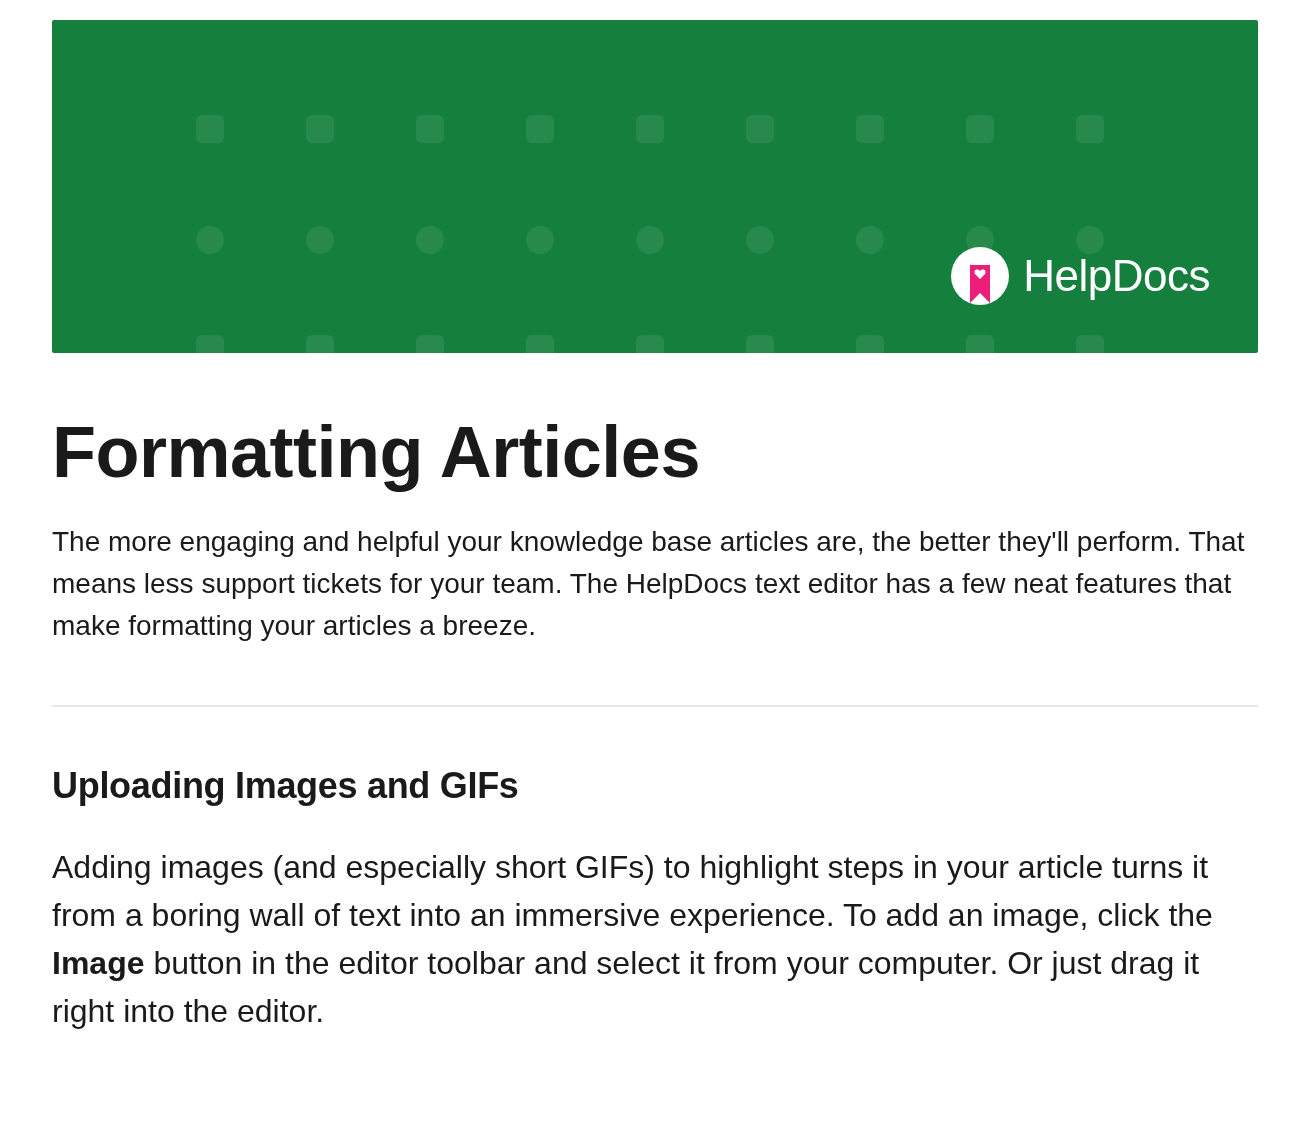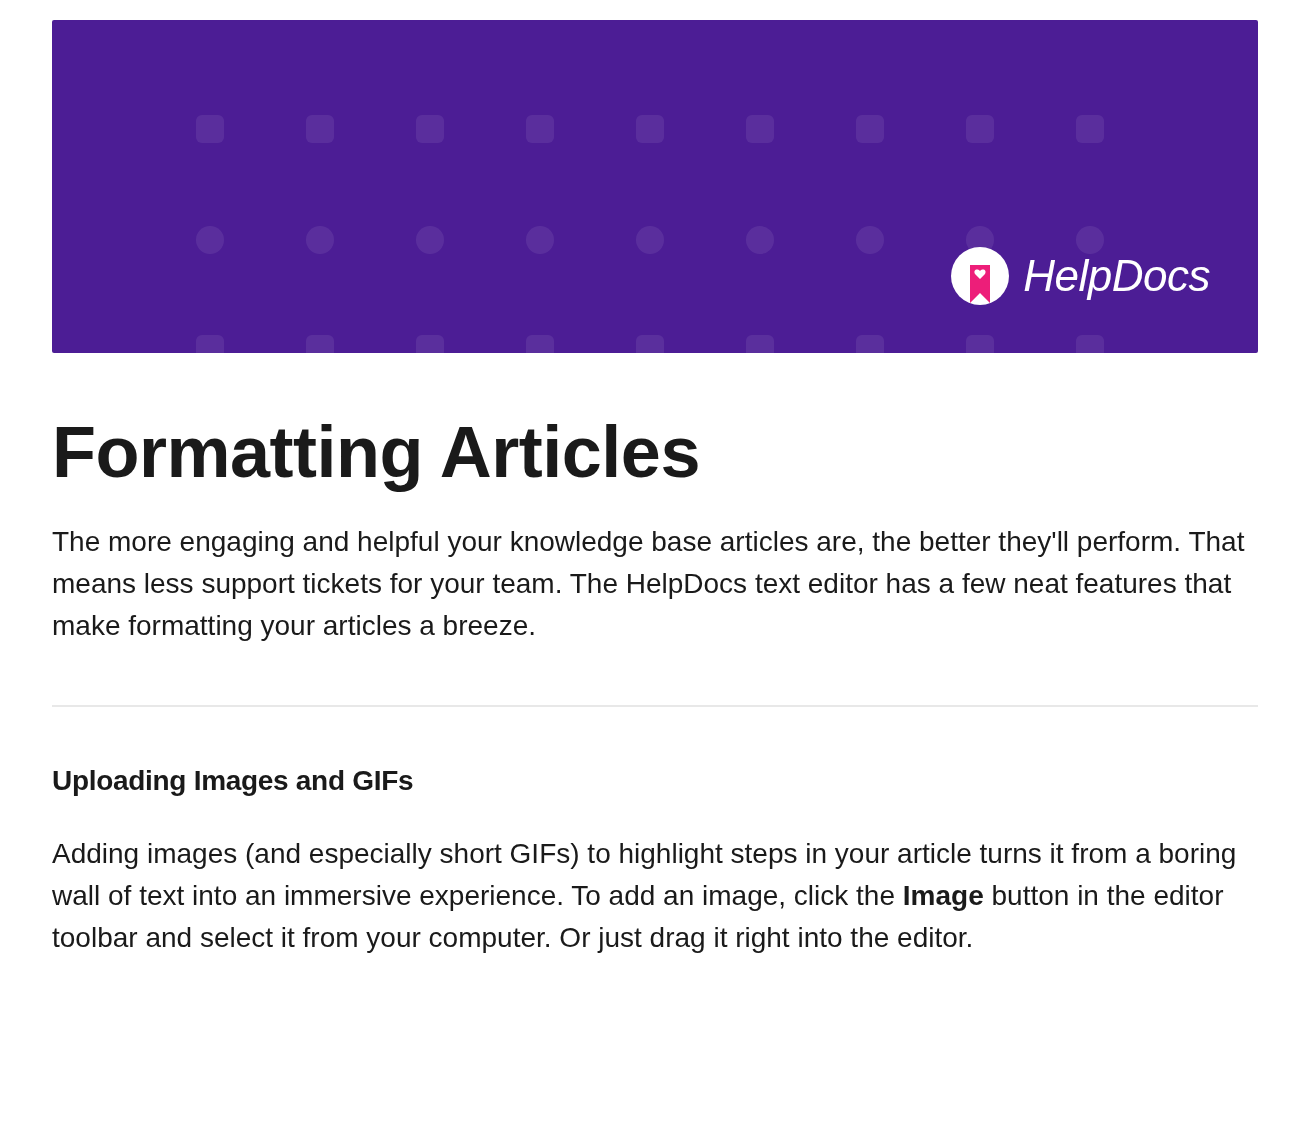--- a/index.html
+++ b/index.html
@@ -15,25 +15,24 @@
       color: #1a1a1a;
     }
     
     .container {
       padding: 20px 52px 40px 52px;
     }
     
     .hero-banner {
       width: 100%;
       height: 333px;
-      background: #4c1d95;
+      background: #15803d;
       position: relative;
       overflow: hidden;
       border-radius: 2px;
-      font-style: italic;
     }
     
     .hero-pattern {
       position: absolute;
       top: 0;
       left: 0;
       width: 100%;
       height: 100%;
       opacity: 0.08;
     }
@@ -96,29 +95,29 @@
     }
     
     .divider {
       width: 100%;
       height: 2px;
       background: #e8e8e8;
       margin-bottom: 58px;
     }
     
     .section-heading {
-      font-size: 28px;
+      font-size: 36px;
       font-weight: 700;
       color: #1a1a1a;
       margin-bottom: 36px;
       letter-spacing: -0.3px;
     }
     
     .body-text {
-      font-size: 28px;
+      font-size: 32px;
       line-height: 1.5;
       color: #1a1a1a;
       font-weight: 400;
     }
     
     .body-text strong {
       font-weight: 700;
     }
   </style>
 </head>

